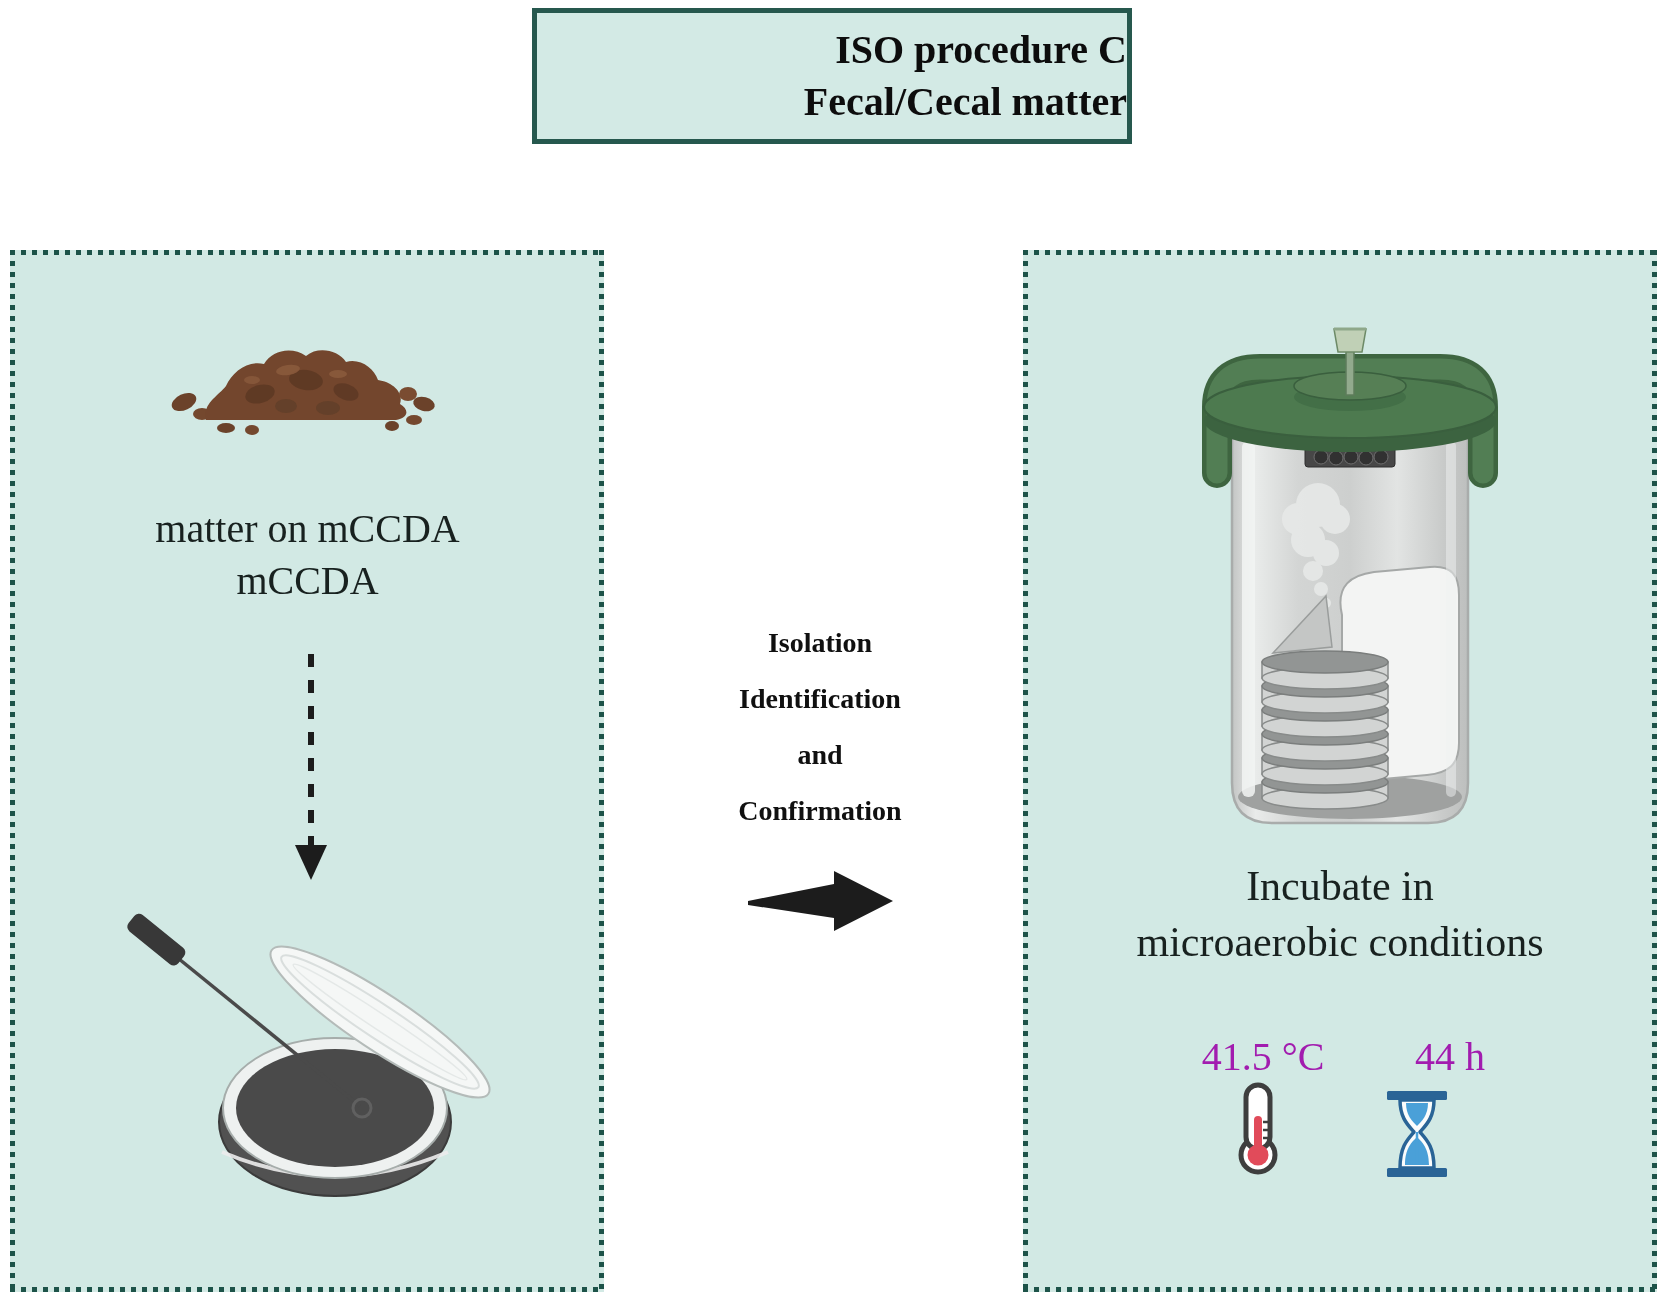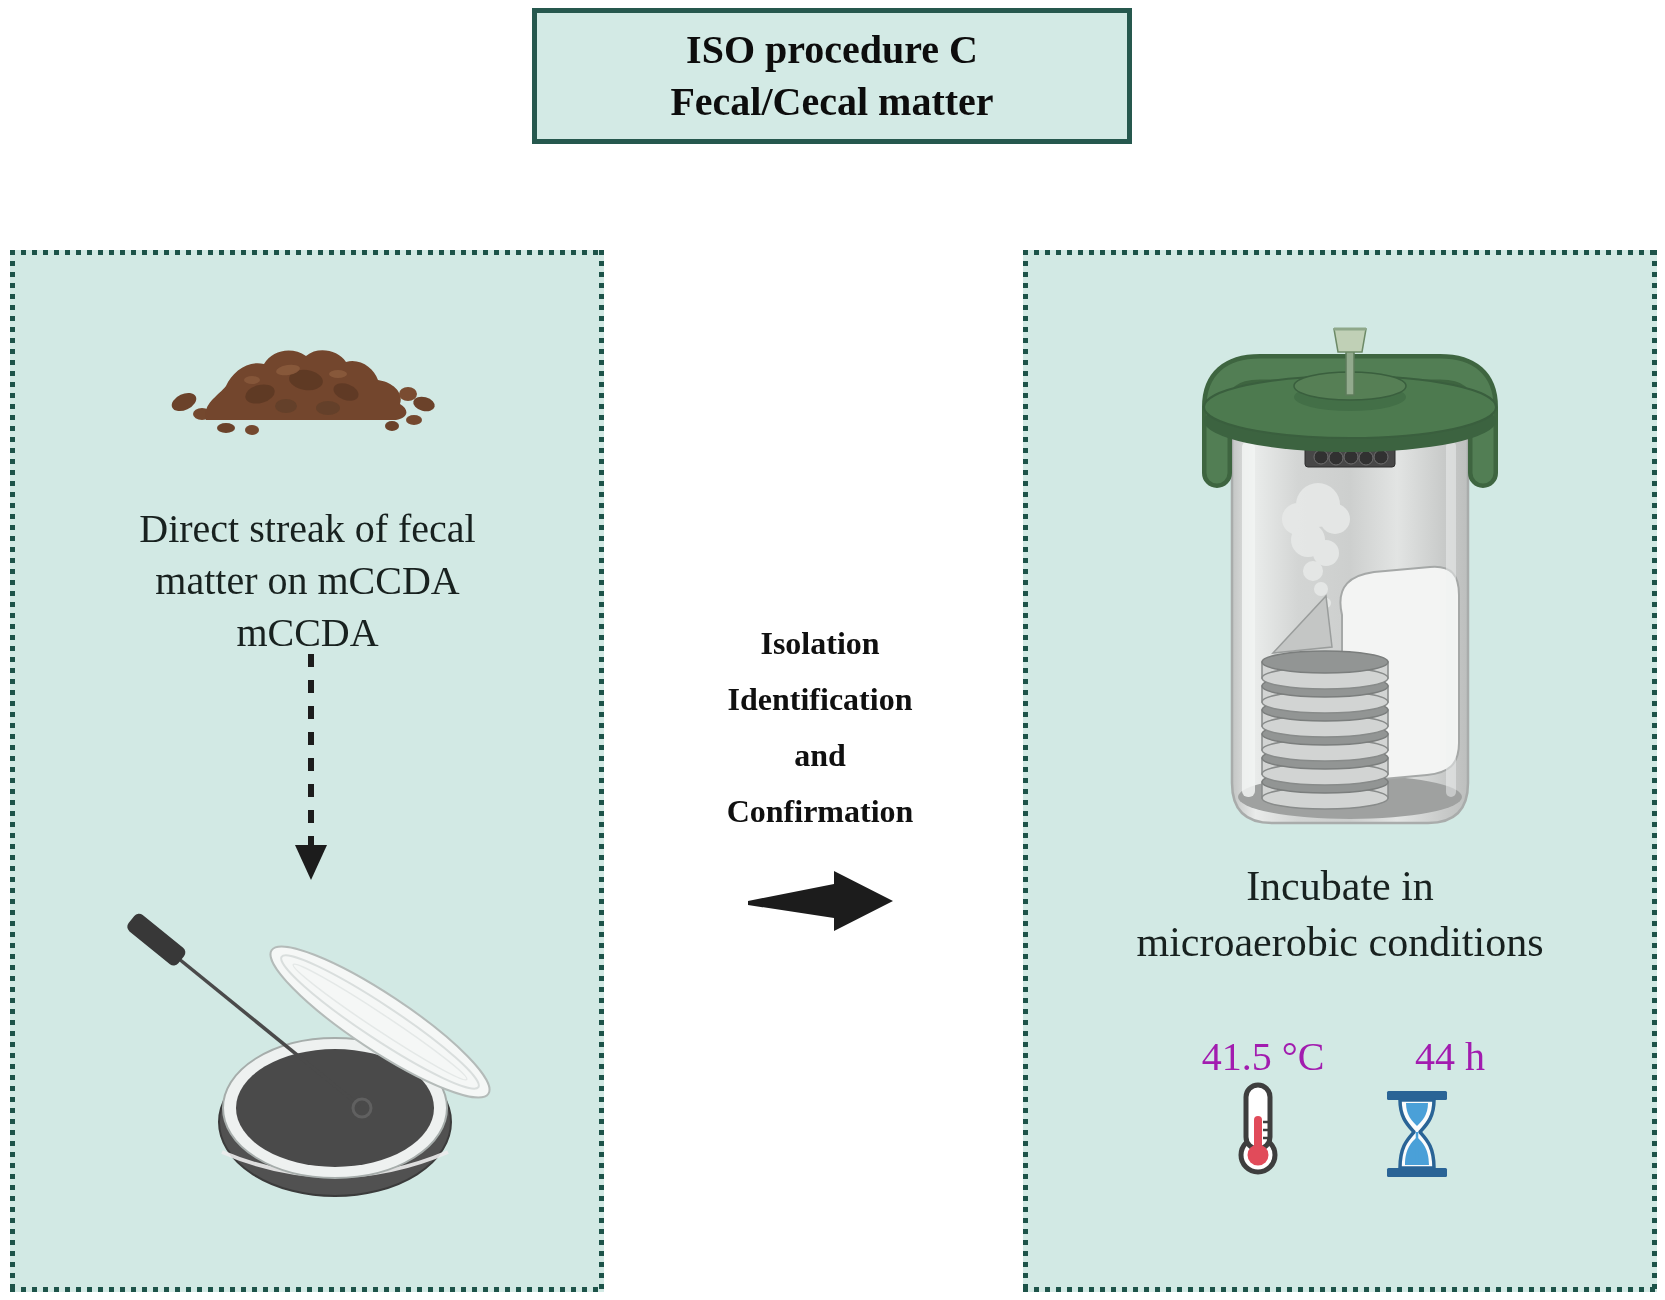--- a/index.html
+++ b/index.html
@@ -2,33 +2,33 @@
 <html><head>
 <meta charset="utf-8">
 <style>
   html,body{margin:0;padding:0;background:#ffffff;}
   #stage{position:relative;width:1665px;height:1300px;background:#ffffff;overflow:hidden;
          font-family:"Liberation Serif","DejaVu Serif",serif;color:#141414;}
   .abs{position:absolute;}
   
   .title-box{left:532px;top:8px;width:600px;height:136px;background:#d3eae5;
              border:5px solid #26584e;box-sizing:border-box;display:flex;flex-direction:column;
-             align-items:center;justify-content:center;text-align:center;
+             align-items:flex-end;justify-content:center;text-align:center;
              font-weight:bold;font-size:40px;line-height:52px;color:#0d0d0d;}
   
   .dotpanel{background:#d2e9e4;}
   .dots-top,.dots-bottom{position:absolute;left:0;right:0;height:5px;
       background:repeating-linear-gradient(90deg,#1d5349 0 5px,transparent 5px 11px);}
   .dots-top{top:0;} .dots-bottom{bottom:0;}
   .dots-left,.dots-right{position:absolute;top:0;bottom:0;width:5px;
       background:repeating-linear-gradient(180deg,#1d5349 0 5px,transparent 5px 11px);}
   .dots-left{left:0;} .dots-right{right:0;}
   .caption{ text-align:center;font-size:40px;line-height:52px;color:#18211f;}
   .caption-right{text-align:center;font-size:42px;line-height:56px;color:#18211f;}
-  .process{ text-align:center;font-weight:bold;font-size:32px;line-height:56px;color:#101010;}
+  .process{ text-align:center;font-weight:bold;font-size:28px;line-height:56px;color:#101010;}
   .cond-label{font-size:40px;color:#a21caf;white-space:nowrap;transform:translateX(-50%);}
 </style>
 </head>
 <body>
 
 <div id="stage">
 
   <div class="abs title-box">
     <div>ISO procedure C</div>
     <div>Fecal/Cecal matter</div>
@@ -55,21 +55,20 @@
     <ellipse cx="120" cy="34" rx="12" ry="5" fill="#8a5a3c" opacity="0.9" transform="rotate(-8 120 34)"></ellipse>
     <ellipse cx="170" cy="38" rx="9" ry="4" fill="#8a5a3c" opacity="0.9"></ellipse>
     <ellipse cx="84" cy="44" rx="8" ry="4" fill="#8a5a3c" opacity="0.8"></ellipse>
     <ellipse cx="240" cy="58" rx="9" ry="7" fill="#7a4c31"></ellipse>
     <ellipse cx="256" cy="68" rx="11" ry="7" fill="#6b422a" transform="rotate(15 256 68)"></ellipse>
     <ellipse cx="246" cy="84" rx="8" ry="5" fill="#74482e"></ellipse>
     <ellipse cx="224" cy="90" rx="7" ry="5" fill="#6b422a"></ellipse>
   </svg>
 
   <div class="abs caption" style="left:30px;top:503px;width:555px;">
-    <div>Direct streak of fecal</div>
     <div>matter on mCCDA</div>
     <div>mCCDA</div>
   </div>
 
   <svg class="abs" style="left:289px;top:648px;" width="44" height="234" viewBox="0 0 44 234">
     <line x1="22" y1="6" x2="22" y2="198" stroke="#1c1c1c" stroke-width="6" stroke-dasharray="13 13"></line>
     <polygon points="6,197 38,197 22,232" fill="#1c1c1c"></polygon>
   </svg>
 
   <svg class="abs" style="left:110px;top:900px;" width="500" height="300" viewBox="0 0 500 300">

